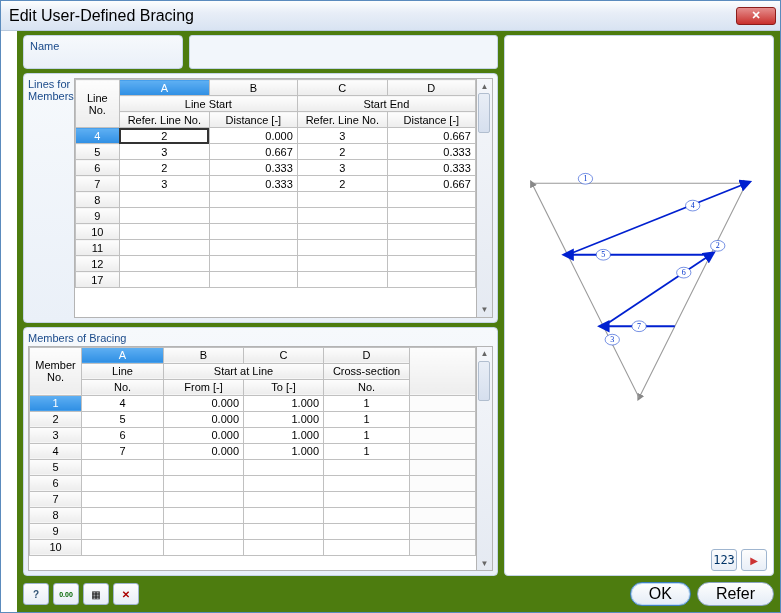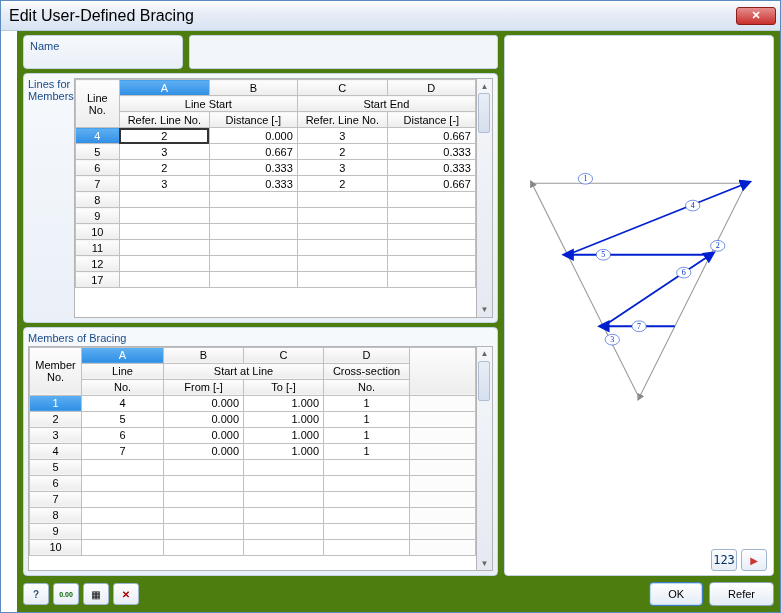--- a/index.html
+++ b/index.html
@@ -35,21 +35,21 @@
   td.empty { background:#fcfcfc; }
   td.focuscell { outline:2px solid #333; outline-offset:-2px; }
 
   .preview { flex:1; border:1px solid #c4d4e6; border-radius:4px; background:#fff; display:flex; flex-direction:column; }
   .preview svg { flex:1; width:100%; }
   .previewbtns { display:flex; gap:4px; justify-content:flex-end; padding:4px 6px; }
   .iconbtn { width:26px; height:22px; border:1px solid #9fb5cf; border-radius:3px; background:linear-gradient(#fdfdfd,#e8eef7); display:flex; align-items:center; justify-content:center; font-size:10px; }
 
   .bottombar { display:flex; justify-content:space-between; align-items:center; padding-top:6px; }
   .toolbtns { display:flex; gap:4px; }
-  .btn { height:24px; padding:0 18px; border:1px solid #8aa4c4; border-radius:4px; background:linear-gradient(#fefefe,#e4ecf6); font-size:11px; }
+  .btn { height:24px; padding:0 18px; border:1px solid #8aa4c4; border-radius:12px; background:linear-gradient(#fefefe,#e4ecf6); font-size:16px; }
   .btn.default { border-color:#3e7fc1; box-shadow:0 0 0 1px #bcd8f3 inset; }
 
   .node { font-size:9px; fill:#03c; }
   .nodebox { fill:#fff; stroke:#03c; stroke-width:0.6; }
 </style>
 </head>
 <body>
 
 <div class="window">
   <div class="titlebar">

